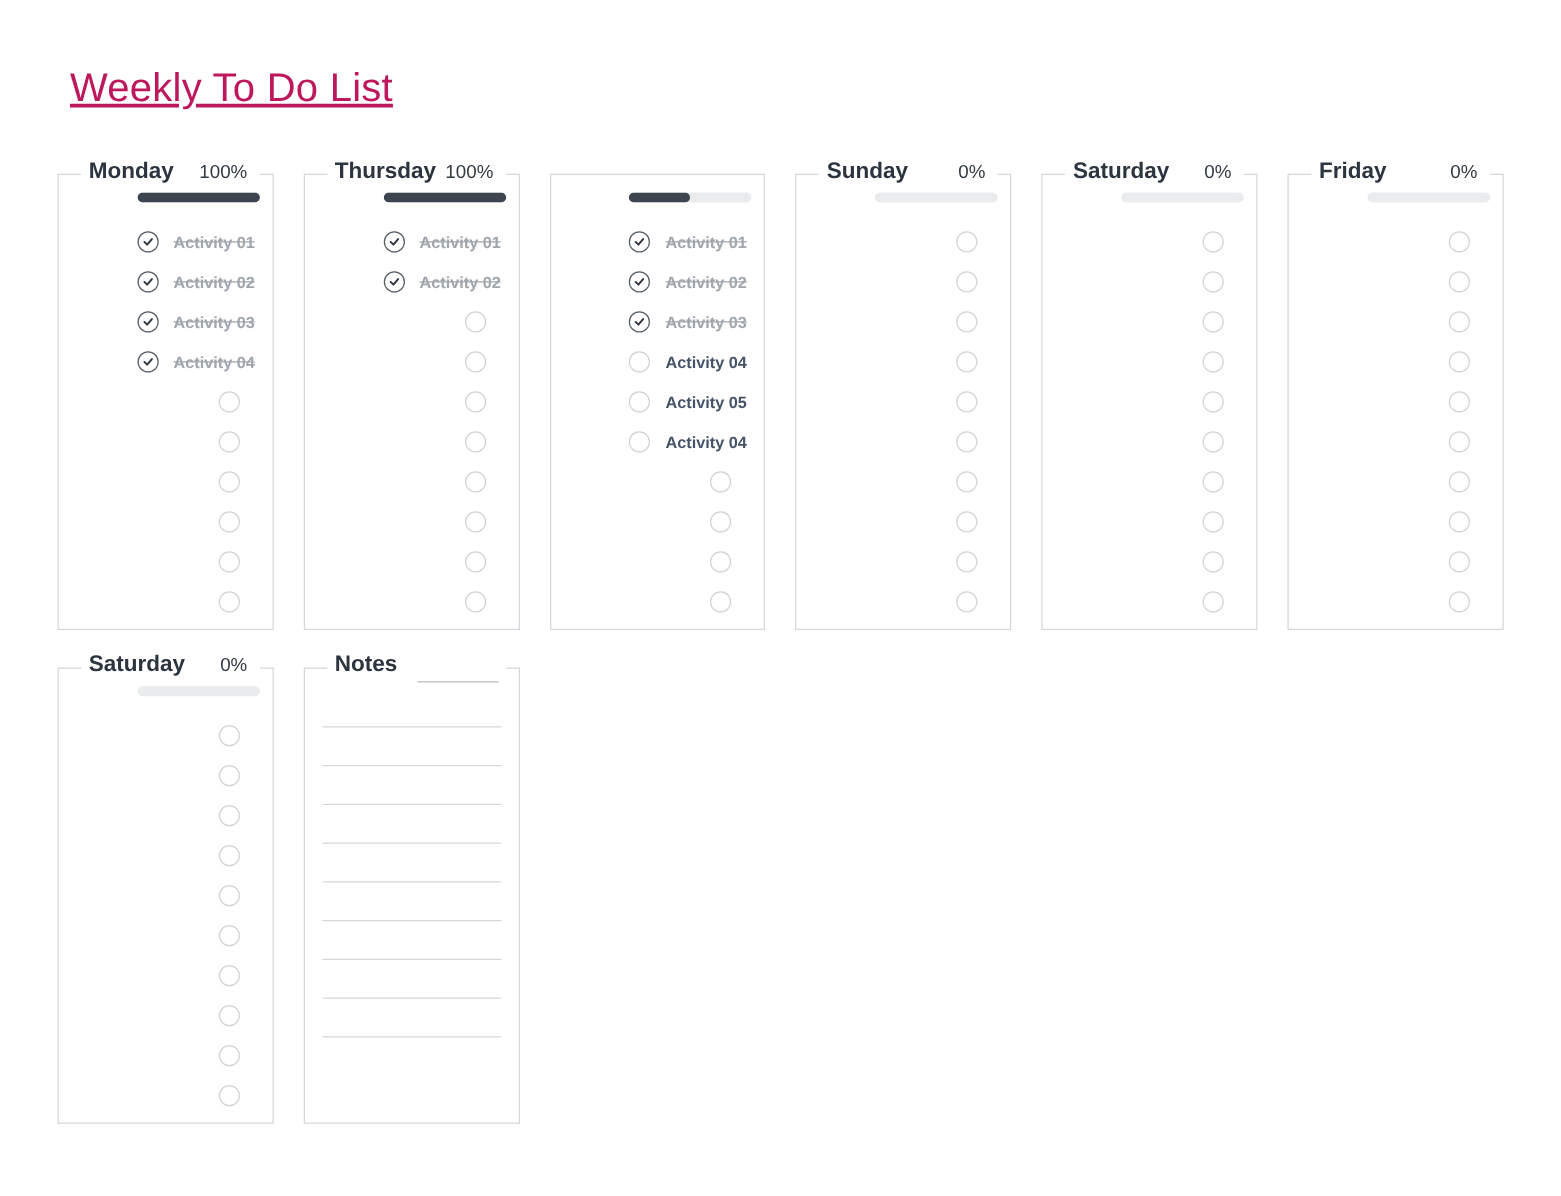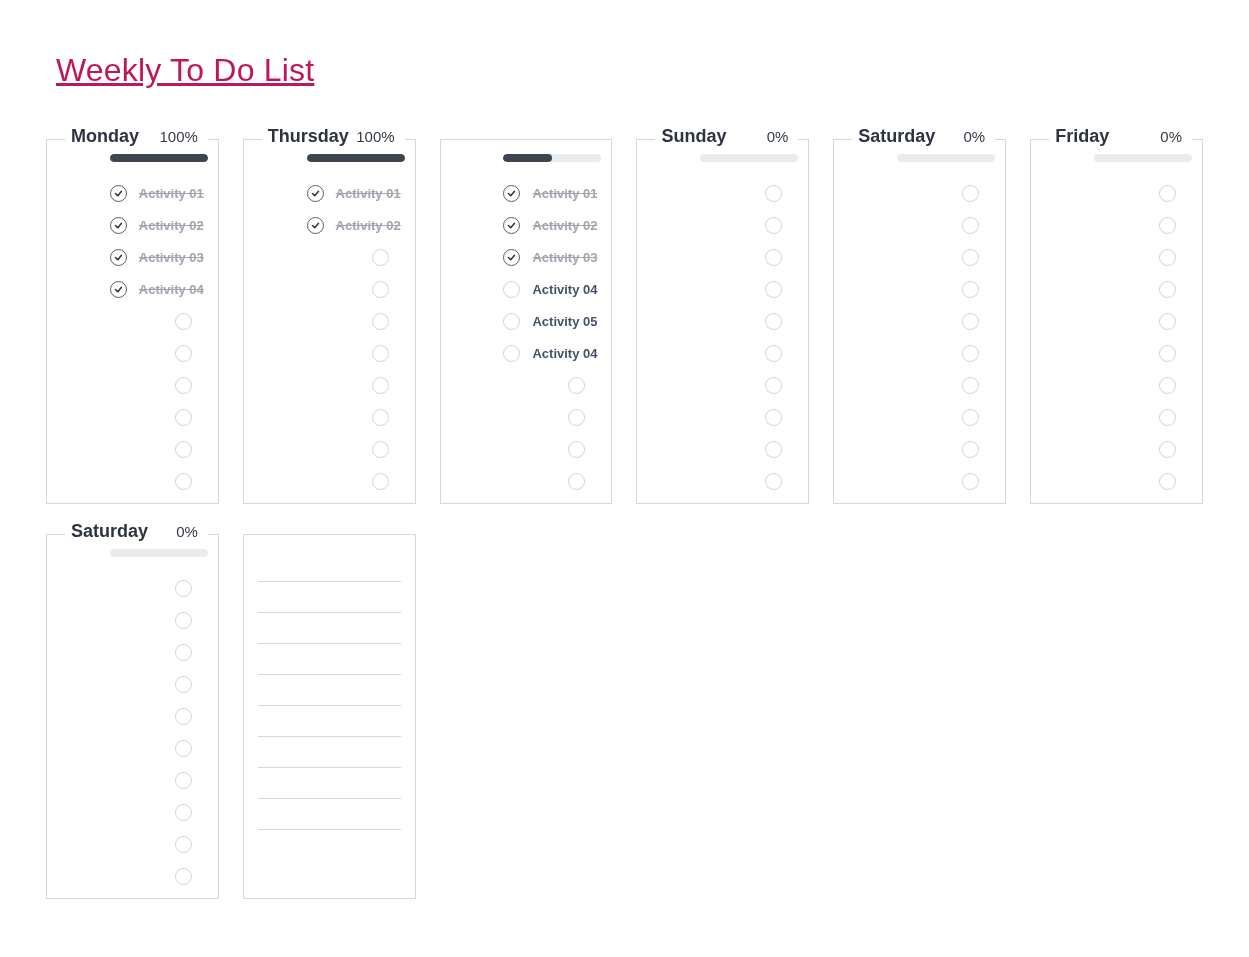--- a/index.html
+++ b/index.html
@@ -550,20 +550,24 @@
           <span class="check"></span>
           <span class="task-label"></span>
         </div>
         <div class="task">
           <span class="check"></span>
           <span class="task-label"></span>
         </div>
       </div>
     </div>
     <div class="notes-card">
+      <div class="notes-head">
+        <span class="notes-title">Notes</span>
+        <span class="notes-line-top"></span>
+      </div>
       <div class="note-lines">
         <div class="note-line"></div>
         <div class="note-line"></div>
         <div class="note-line"></div>
         <div class="note-line"></div>
         <div class="note-line"></div>
         <div class="note-line"></div>
         <div class="note-line"></div>
         <div class="note-line"></div>
         <div class="note-line"></div>

